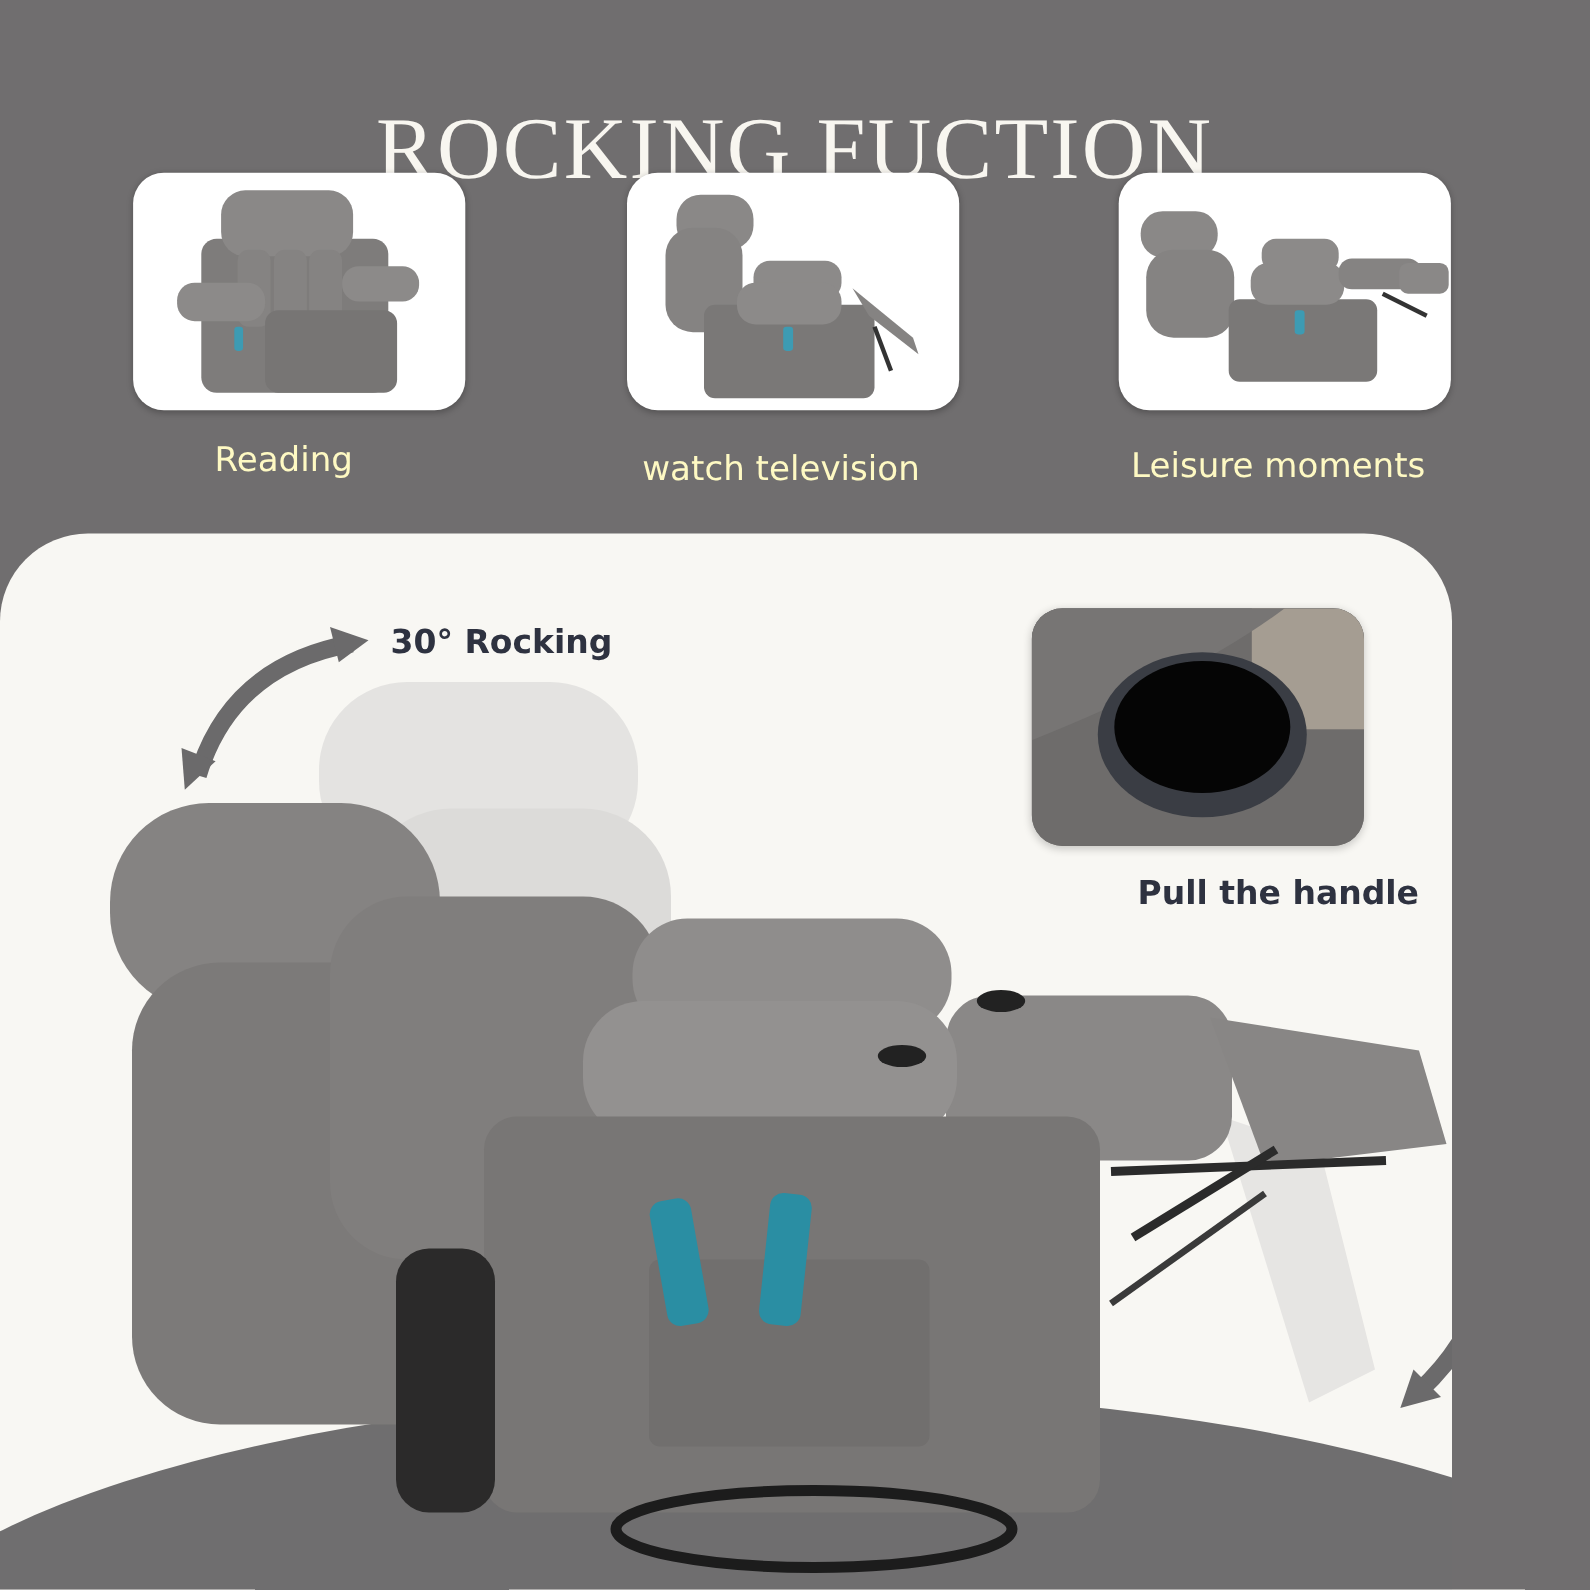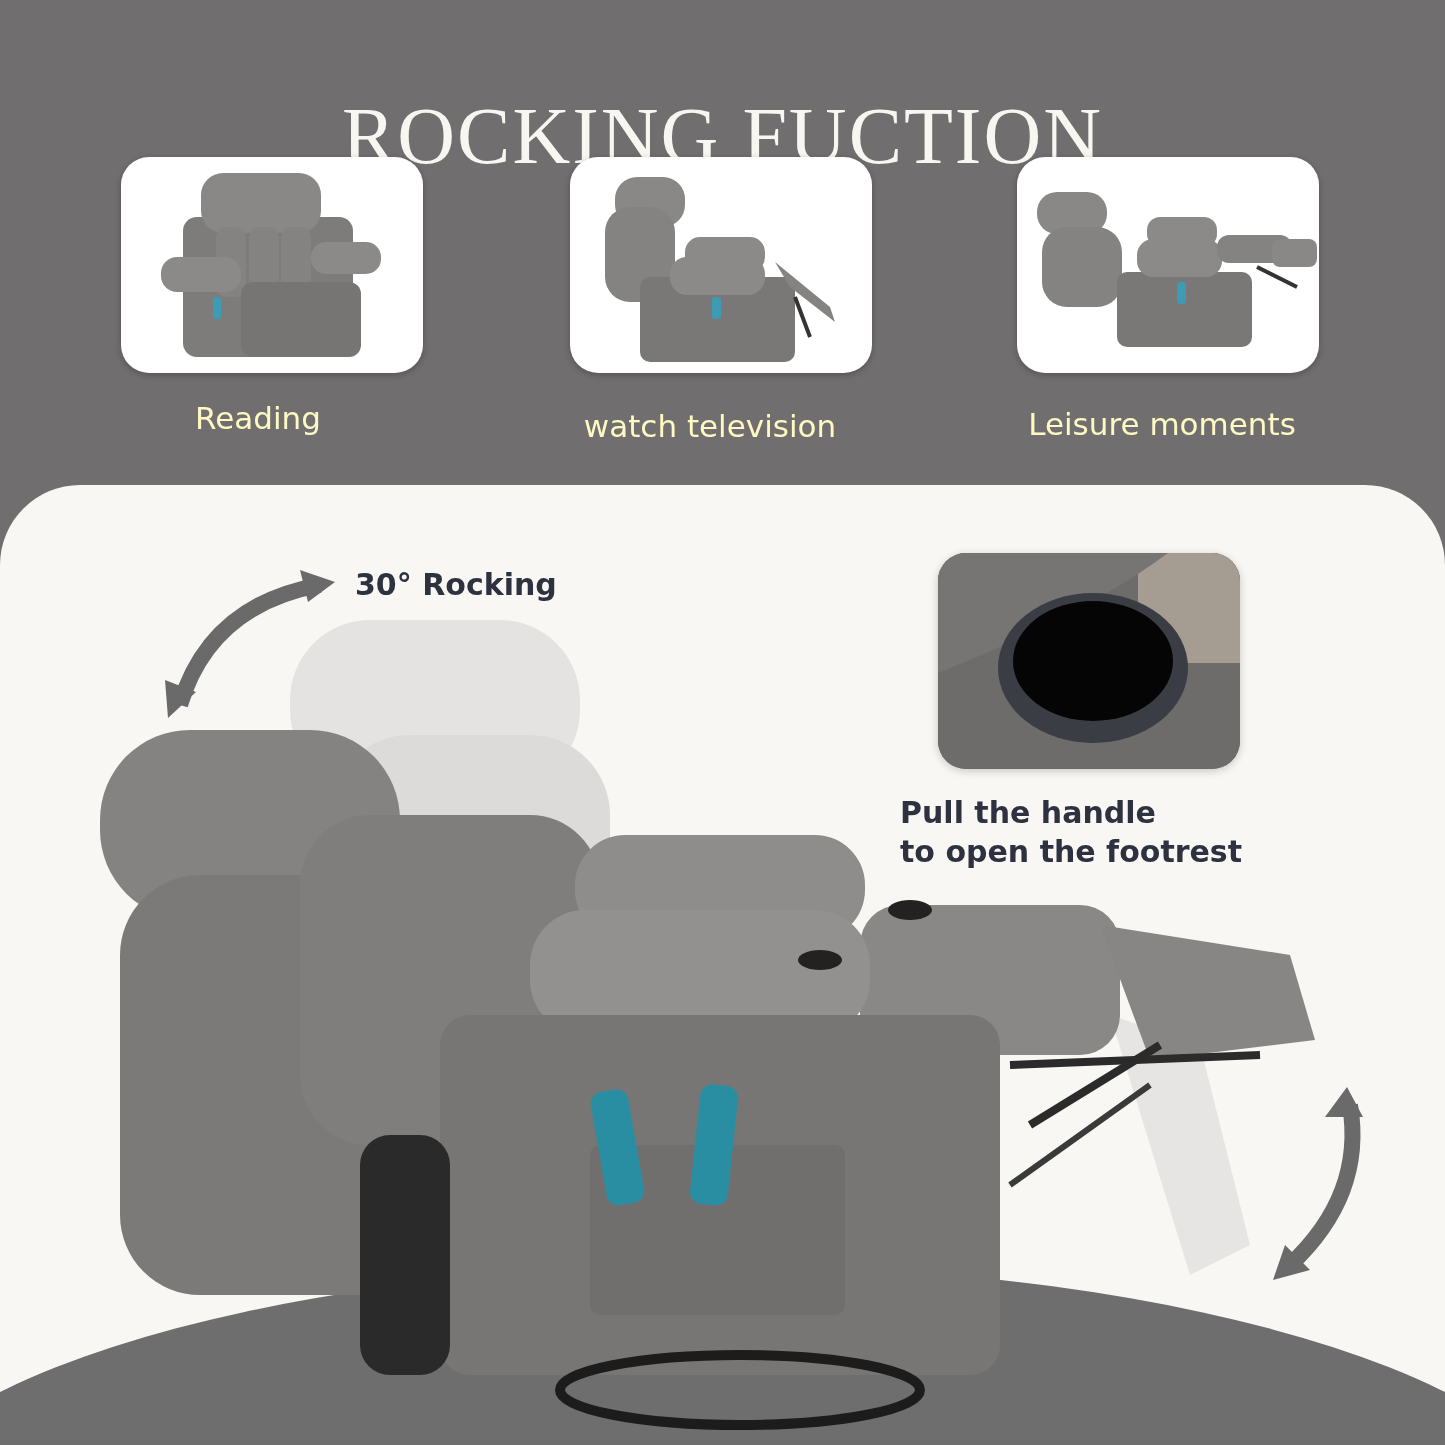--- a/index.html
+++ b/index.html
@@ -1,25 +1,25 @@
 <!DOCTYPE html>
 <html><head>
 <meta charset="utf-8">
 <style>
   html, body { margin: 0; padding: 0; }
   body { width: 1445px; height: 1445px; position: relative; overflow: hidden; background: #706e6f; font-family: "DejaVu Sans", sans-serif; }
   .title { position: absolute; left: 0; top: 40px; width: 1445px; text-align: center; color: #f8f6f0; font-size: 80px; letter-spacing: 2px; font-family: Liberation Serif, serif; font-weight: normal; line-height: 84px; }
   .card { position: absolute; top: 157px; width: 302px; height: 216px; background: #ffffff; border-radius: 28px; box-shadow: 0 2px 6px rgba(0,0,0,0.25); overflow: hidden; }
   .card svg { width: 100%; height: 100%; display: block; }
   .caption { position: absolute; color: #fef9c3; font-size: 31px; text-align: center; width: 360px; }
-  .panel { position: absolute; left: 0; top: 485px; width: 1445px; height: 960px; background: #f8f7f3; border-radius: 80px 80px 0 0; overflow: hidden; }
+  .panel { position: absolute; left: 0; top: 485px; width: 1320px; height: 960px; background: #f8f7f3; border-radius: 80px 80px 0 0; overflow: hidden; }
   .floor { position: absolute; left: -140px; top: 780px; width: 1725px; height: 560px; background: #6f6e6f; border-radius: 50%; }
   .label-dark { position: absolute; color: #2e3240; font-weight: bold; }
   .rock-label { left: 355px; top: 82px; font-size: 30px; }
-  .pull-label { left: 900px; top: 308px; width: 390px; text-align: left; font-size: 30px; line-height: 39px; }
+  .pull-label { left: 900px; top: 308px; width: 390px; text-align: right; font-size: 30px; line-height: 39px; }
   .inset { position: absolute; left: 938px; top: 68px; width: 302px; height: 216px; border-radius: 28px; overflow: hidden; box-shadow: 0 2px 8px rgba(0,0,0,0.2); background: #6c6a69; }
   .big-chair { position: absolute; left: 0; top: 0; width: 1445px; height: 960px; }
 </style>
 </head>
 <body>
 
 <h1 class="title">ROCKING FUCTION</h1>
 
 <div class="card" style="left:121px;">
   <svg viewBox="0 0 302 216">
@@ -113,21 +113,20 @@
     <svg width="302" height="216" viewBox="0 0 302 216">
       <rect width="302" height="216" fill="#6e6c6b"></rect>
       <rect x="200" y="0" width="102" height="110" fill="#a59d92"></rect>
       <path d="M0 0 H230 Q150 60 0 120 Z" fill="#777574"></path>
       <ellipse cx="155" cy="115" rx="95" ry="75" fill="#3a3d44"></ellipse>
       <ellipse cx="155" cy="108" rx="80" ry="60" fill="#050505"></ellipse>
     </svg>
   </div>
   <div class="label-dark pull-label">
     <div>Pull the handle</div>
-    <div>to open the footrest</div>
   </div>
 
   <svg style="position:absolute; left:1265px; top:600px;" width="110" height="200" viewBox="0 0 110 200">
     <path d="M85 20 Q100 110 25 180" fill="none" stroke="#6b6a6b" stroke-width="16"></path>
     <polygon points="82,2 60,32 98,32" fill="#6b6a6b"></polygon>
     <polygon points="8,195 20,160 45,185" fill="#6b6a6b"></polygon>
   </svg>
 </div>
 
 </body></html>

